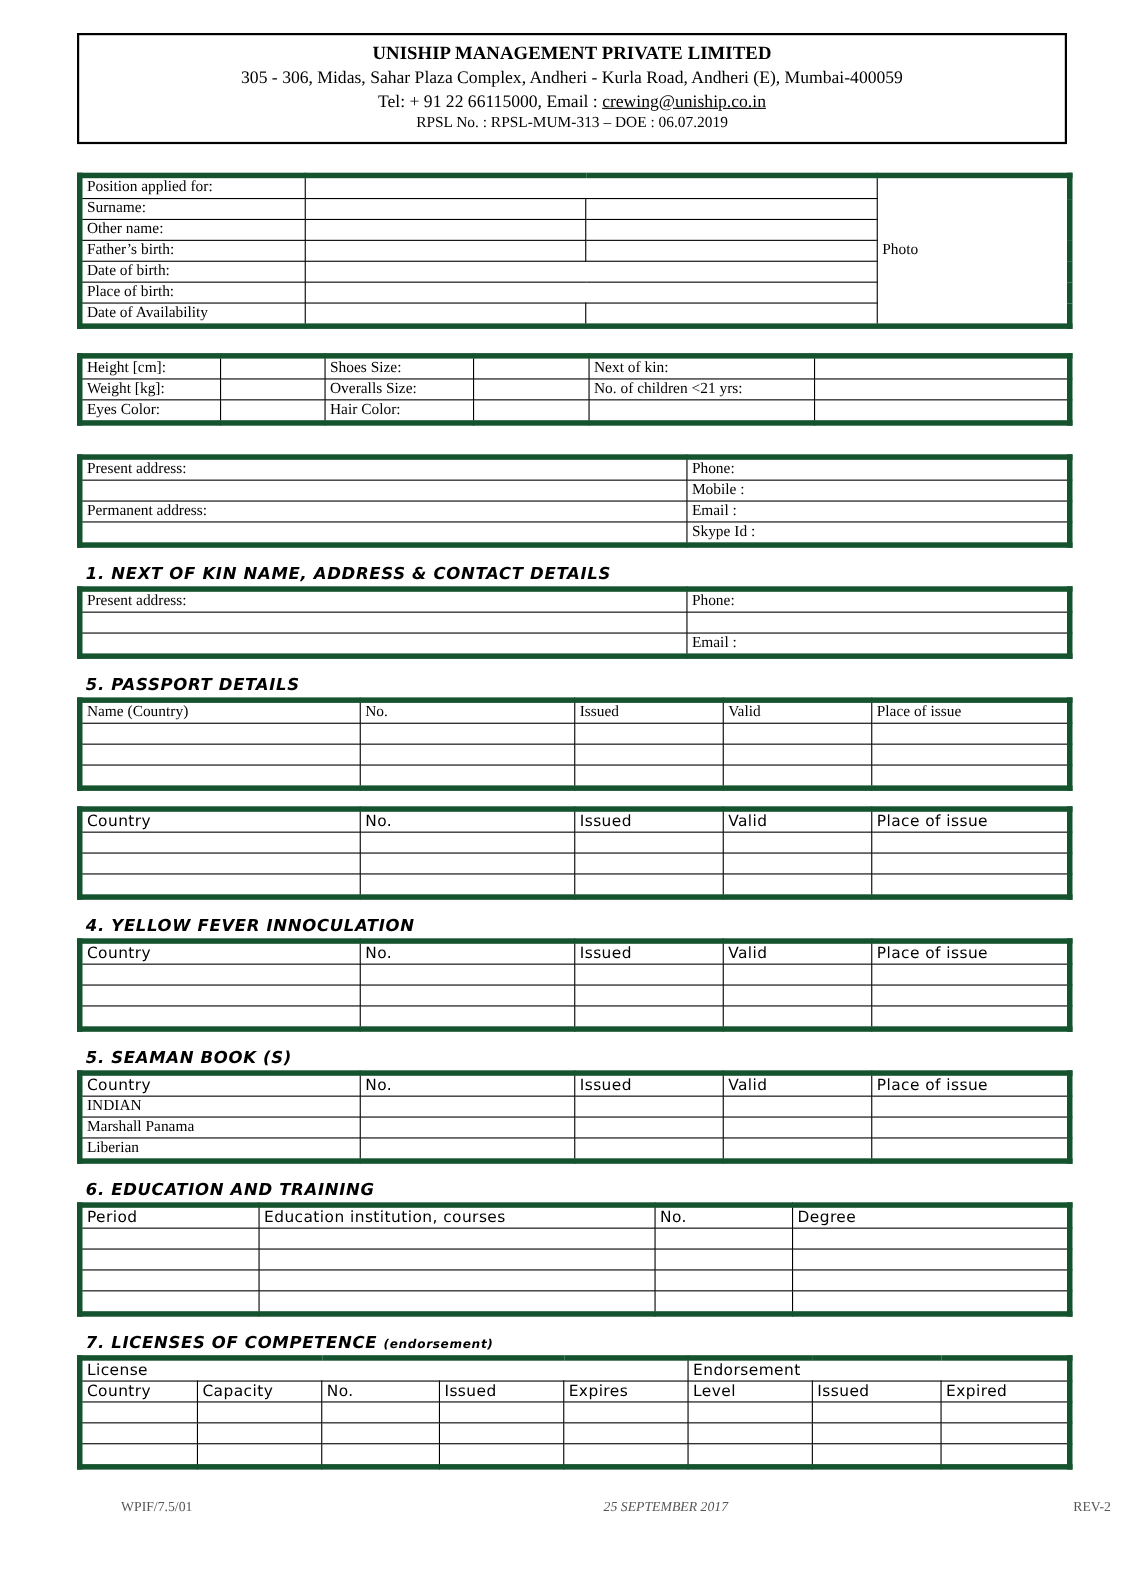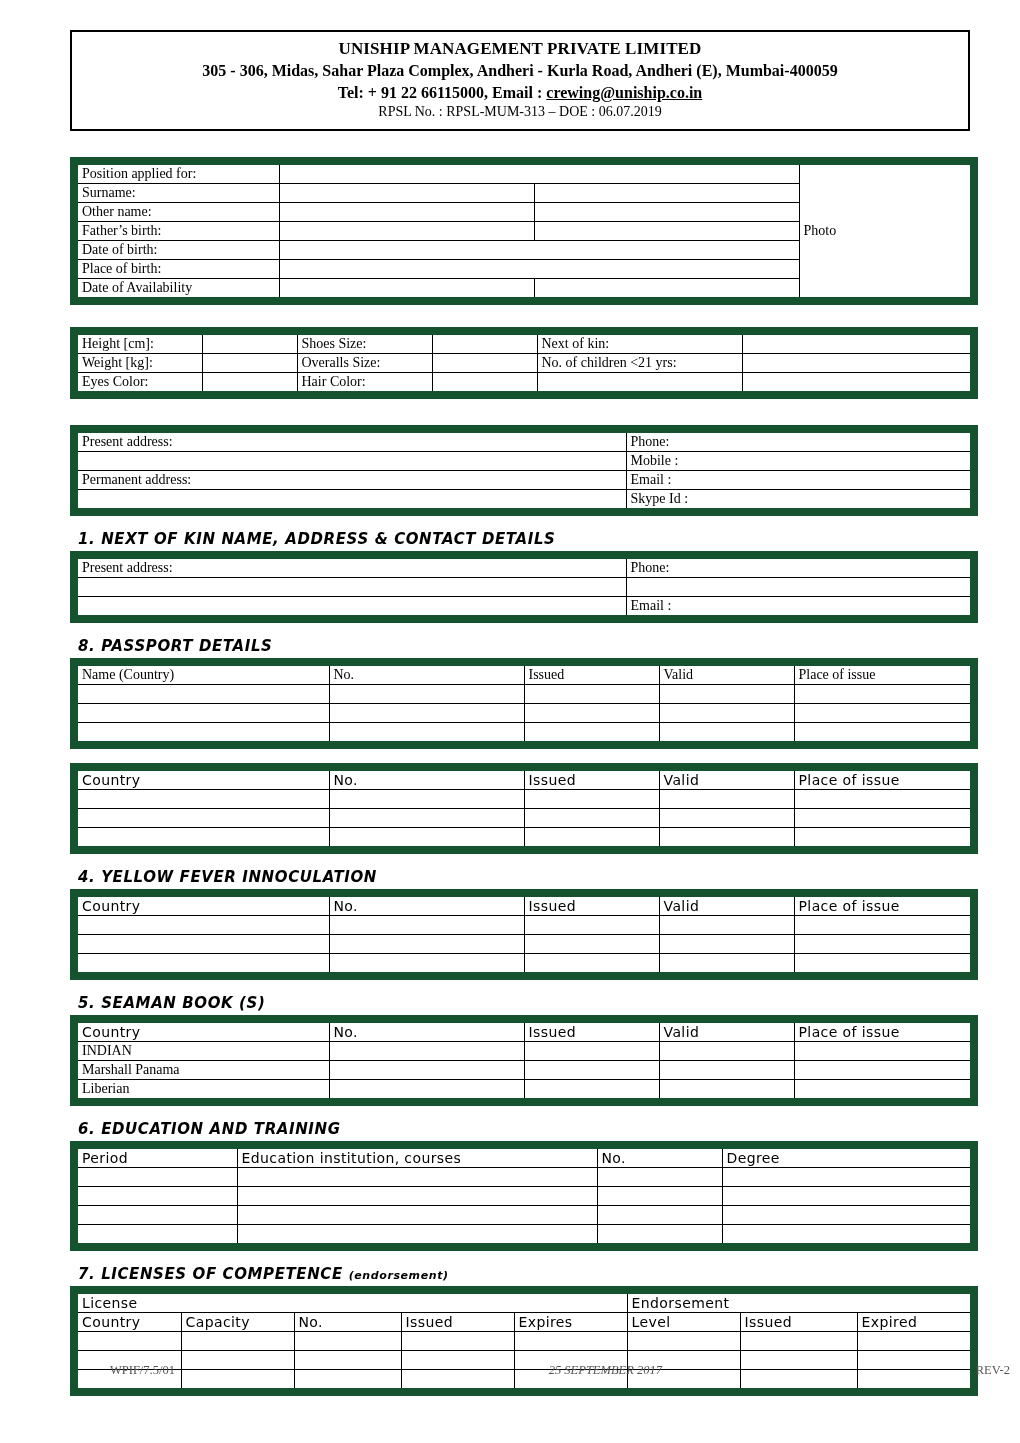--- a/index.html
+++ b/index.html
@@ -31,35 +31,34 @@
     width: 900px;
     box-sizing: border-box;
   }
   .lh-company {
     font-weight: bold;
     font-size: 17px;
     letter-spacing: .1px;
   }
   .lh-line {
     font-size: 16px;
-    font-weight: bold;
   }
   .lh-small {
     font-size: 14px;
   }
   .lh-mail {
     text-decoration: underline;
   }
 
   
   table.f {
     border-collapse: collapse;
     width: 900px;
     table-layout: fixed;
-    border: 8px solid #14532d;
+    border: 5px solid #14532d;
   }
   table.f td, table.f th {
     border: 1px solid #000;
     height: 18px;
     padding: 0 4px;
     font-size: 14px;
     font-weight: normal;
     text-align: left;
     vertical-align: middle;
     overflow: hidden;
@@ -270,21 +269,21 @@
       </tr>
       <tr>
         <td></td>
         <td class="lbl">Email :</td>
       </tr>
     </tbody>
   </table>
 
   <div class="gap-sm"></div>
 
-  <div class="sec-head">8. PASSPORT DETAILS</div>
+  <div class="sec-head">5. PASSPORT DETAILS</div>
   <table class="f">
     <colgroup>
         <col style="width:255px">
         <col style="width:195px">
         <col style="width:135px">
         <col style="width:135px">
         <col style="width:180px">
       </colgroup>
     <thead>
       <tr>

